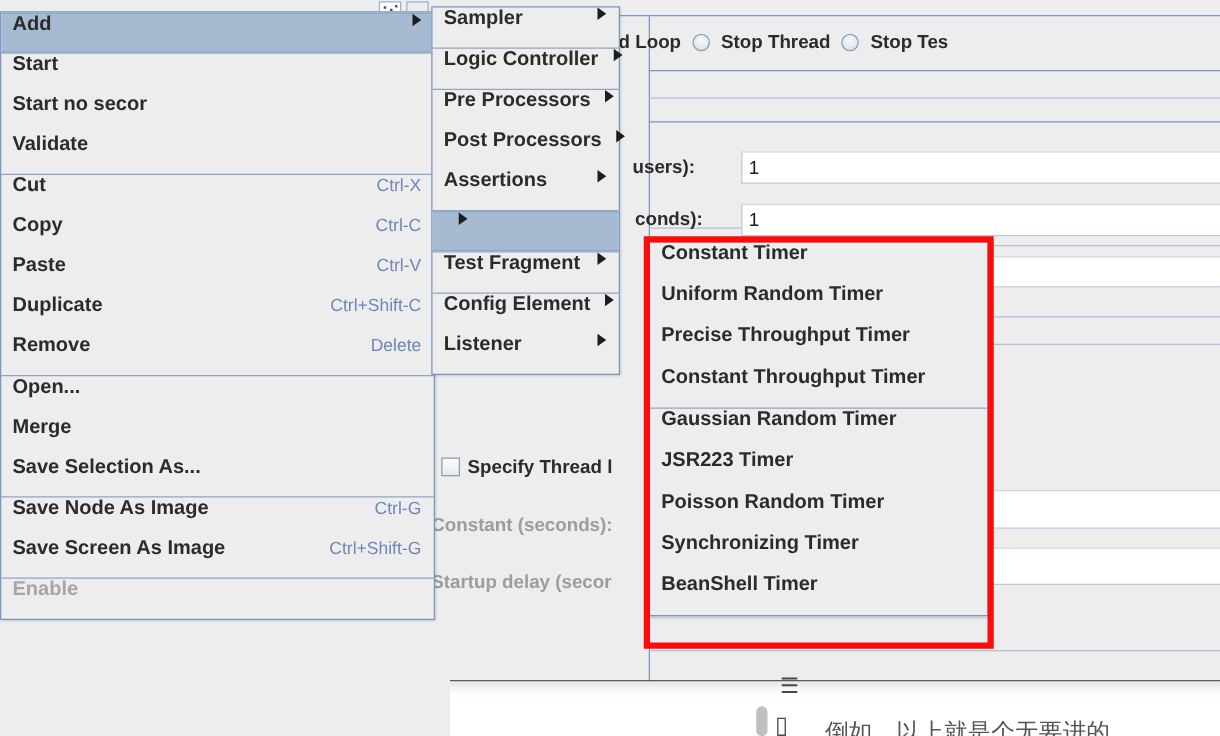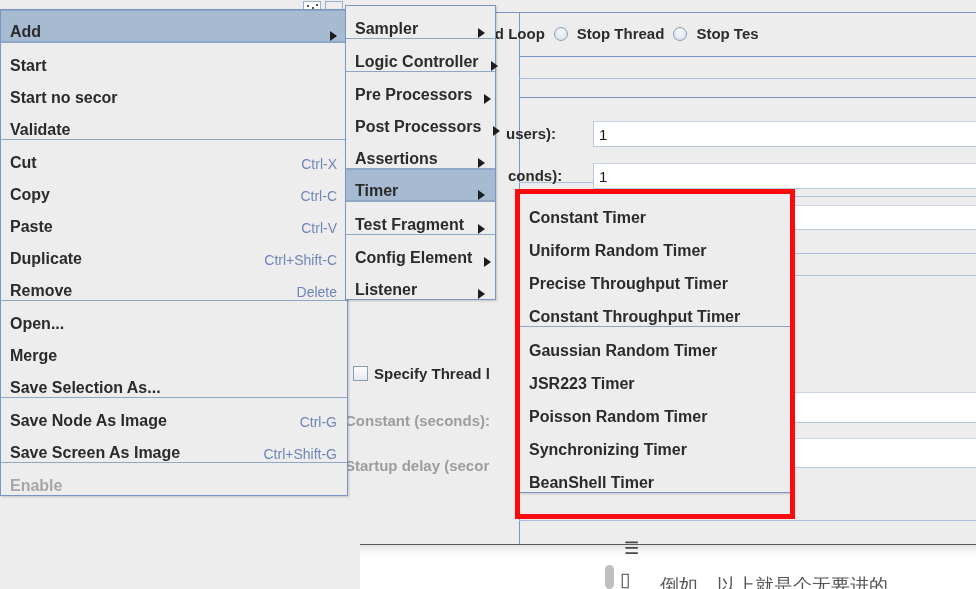--- a/index.html
+++ b/index.html
@@ -154,21 +154,21 @@
   .menu {
     position: absolute;
     background: #ededed;
     border: 1px solid #7a96c2;
     box-sizing: border-box;
     box-shadow: 1px 1px 2px rgba(0,0,0,0.18);
   }
   .menu-item {
     position: relative;
     display: flex;
-    align-items: flex-end;
+    align-items: flex-start;
     height: 32px;
     padding: 0 10px 0 9px;
     font-size: 16px;
     font-weight: bold;
     color: #2b2b2b;
     white-space: nowrap;
     box-sizing: border-box;
   }
   .menu-item.selected {
     background: #a6bad2;
@@ -362,21 +362,20 @@
       <div class="menu-item">
         <span class="label">Post Processors</span>
         <span class="arrow"></span>
       </div>
       <div class="menu-item">
         <span class="label">Assertions</span>
         <span class="arrow"></span>
       </div>
       <div class="menu-sep"></div>
       <div class="menu-item selected">
-        <span class="label">Timer</span>
         <span class="arrow"></span>
       </div>
       <div class="menu-sep"></div>
       <div class="menu-item">
         <span class="label">Test Fragment</span>
         <span class="arrow"></span>
       </div>
       <div class="menu-sep"></div>
       <div class="menu-item">
         <span class="label">Config Element</span>

